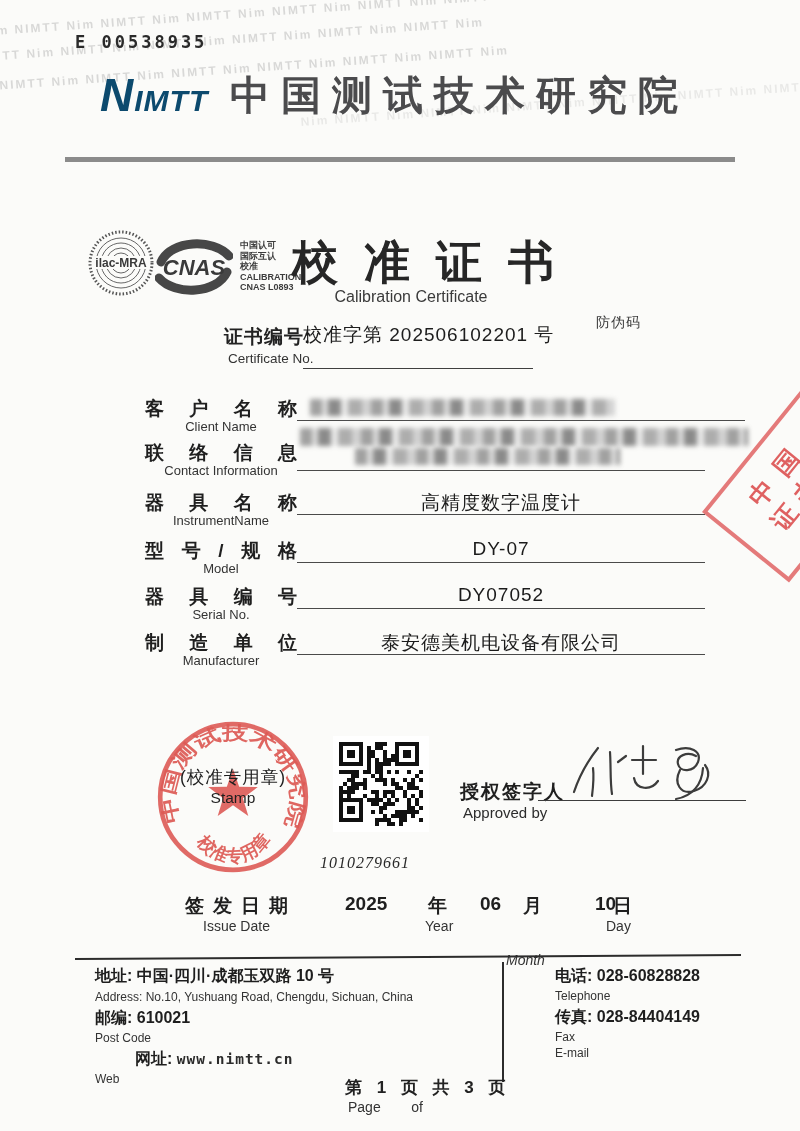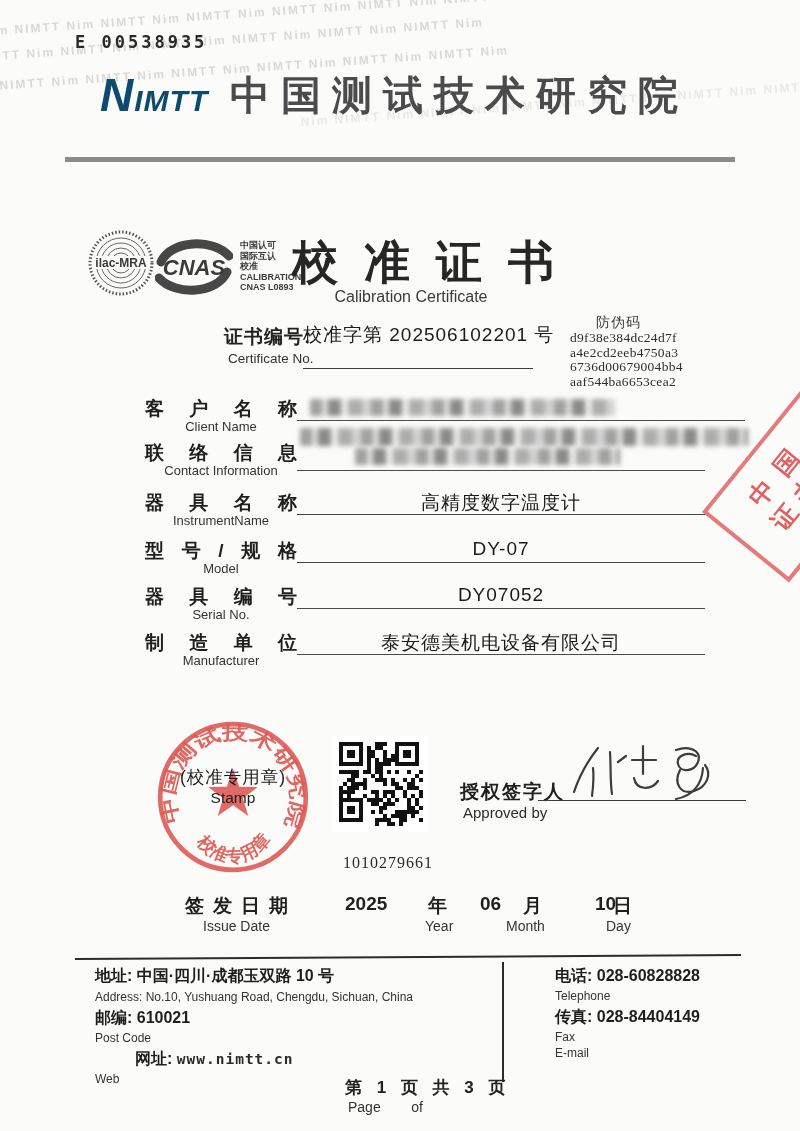--- a/index.html
+++ b/index.html
@@ -117,26 +117,20 @@
   </div>
 
   <div class="abs cert-sub" style="left:286px;top:288px;width:250px;text-align:center;">Calibration Certificate</div>
   <div class="abs cert-title" style="left:292px;top:232px;">校准证书</div>
 
   <div class="abs certno-label" style="left:224px;top:324px;">证书编号:</div>
   <div class="abs" style="left:303px;top:322px;width:230px;border-bottom:1.4px solid #3f3f3f;padding-bottom:20px;"><span class="certno-value">校准字第 202506102201 号</span></div>
   <div class="abs certno-en" style="left:228px;top:351px;">Certificate No.</div>
 
   <div class="abs fwm-label" style="left:596px;top:314px;">防伪码</div>
-  <div class="abs fwm-code" style="left:570px;top:331px;">
-    <div>d9f38e384dc24d7f</div>
-    <div>a4e2cd2eeb4750a3</div>
-    <div>6736d00679004bb4</div>
-    <div>aaf544ba6653cea2</div>
-  </div>
 
   <div class="field-row" style="top:396px;">
     <div class="f-label">客户名称</div>
     <div class="f-en">Client Name</div>
     <div class="f-value" style="width:448px;"><span></span></div>
     <div class="redact" style="left:165px;top:3px;width:305px;height:17px;"></div>
   </div>
 
   <div class="field-row" style="top:440px;">
     <div class="f-label">联络信息</div>
@@ -329,21 +323,21 @@
       <div class="cell" style="left: 70px; top: 82px; width: 4px; height: 4px;"></div>
       <div class="cell" style="left: 86px; top: 82px; width: 4px; height: 4px;"></div>
       <div class="cell" style="left: 42px; top: 86px; width: 4px; height: 4px;"></div>
       <div class="cell" style="left: 54px; top: 86px; width: 4px; height: 4px;"></div>
       <div class="cell" style="left: 58px; top: 86px; width: 4px; height: 4px;"></div>
       <div class="cell" style="left: 66px; top: 86px; width: 4px; height: 4px;"></div>
       <div class="finder" style="left: 6px; top: 6px;"></div>
       <div class="finder" style="left: 62px; top: 6px;"></div>
       <div class="finder" style="left: 6px; top: 62px;"></div>
     </div>
-  <div class="abs qr-num" style="left:337px;top:854px;width:96px;text-align:right;">1010279661</div>
+  <div class="abs qr-num" style="left:320px;top:854px;width:96px;text-align:left;font-style:italic;">1010279661</div>
 
   <div class="abs sig-label" style="left:460px;top:779px;">授权签字人</div>
   <div class="abs sig-en" style="left:463px;top:804px;">Approved by</div>
   <div class="abs sig-line" style="left:538px;top:778px;width:208px;height:22px;"></div>
   <svg class="abs" style="left:560px;top:738px;" width="190" height="66" viewBox="0 0 190 66">
     <g fill="none" stroke="#222" stroke-width="2.2" stroke-linecap="round" opacity=".88">
       <path d="M14,54 C20,36 30,20 38,10"></path>
       <path d="M33,30 C34,38 33,50 32,58"></path>
       <path d="M50,14 C51,28 50,44 52,56"></path>
       <path d="M58,24 l8,-6"></path>
@@ -356,21 +350,21 @@
     </g>
   </svg>
 
   <div class="abs idate" style="left:185px;top:893px;letter-spacing:9px;">签发日期</div>
   <div class="abs idate-sub" style="left:203px;top:918px;">Issue Date</div>
   <div class="abs idate" style="left:345px;top:893px;">2025</div>
   <div class="abs idate" style="left:428px;top:893px;">年</div>
   <div class="abs idate-sub" style="left:425px;top:918px;">Year</div>
   <div class="abs idate" style="left:480px;top:893px;">06</div>
   <div class="abs idate" style="left:523px;top:893px;">月</div>
-  <div class="abs idate-sub" style="left:506px;top:918px;">Month</div>
+  <div class="abs idate-sub" style="left:506px;top:952px;font-style:italic;">Month</div>
   <div class="abs idate" style="left:595px;top:893px;">10</div>
   <div class="abs idate" style="left:613px;top:893px;">日</div>
   <div class="abs idate-sub" style="left:606px;top:918px;">Day</div>
 
   <div class="abs foot-rule" style="left:75px;top:956px;width:666px;"></div>
   <div class="abs foot-vline" style="left:502px;top:962px;height:120px;"></div>
 
   <div class="abs" style="left:95px;top:966px;">
     <div class="fc">地址: 中国·四川·成都玉双路 10 号</div>
     <div class="fe" style="margin-top:3px;">Address: No.10, Yushuang Road, Chengdu, Sichuan, China</div>

